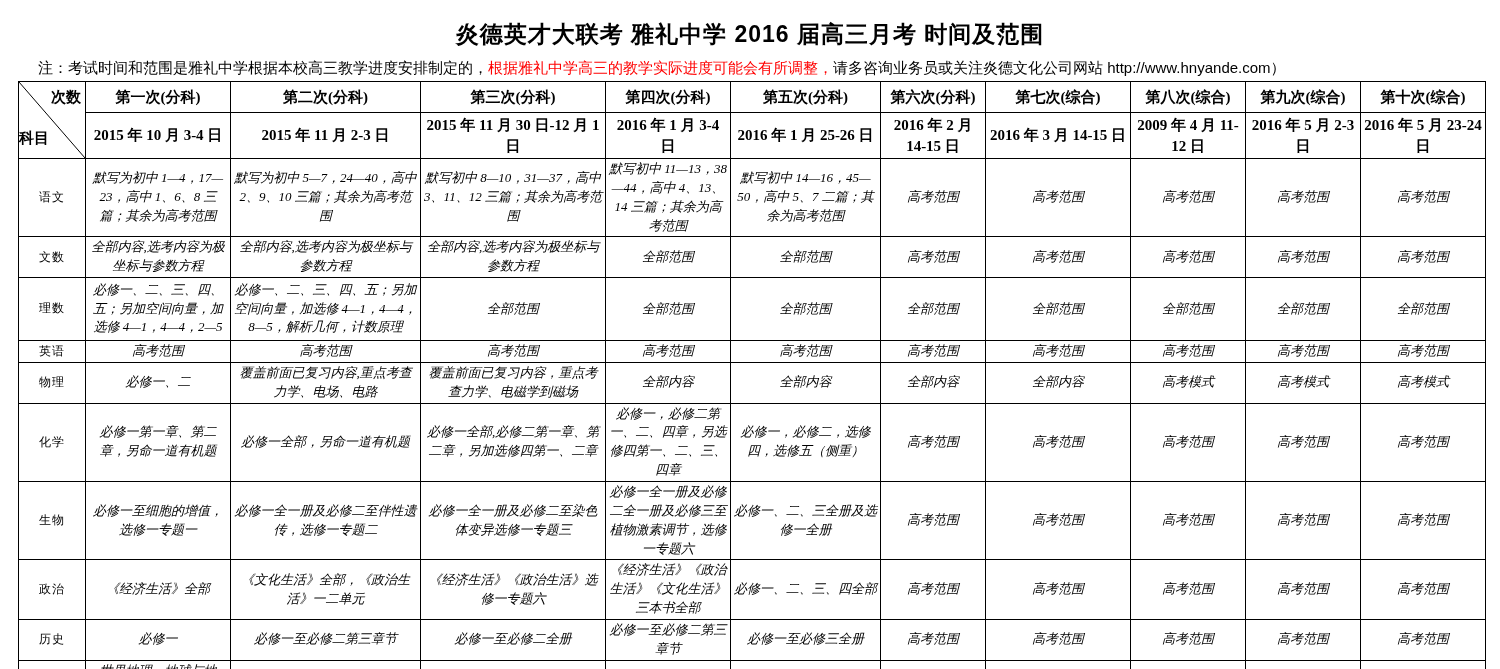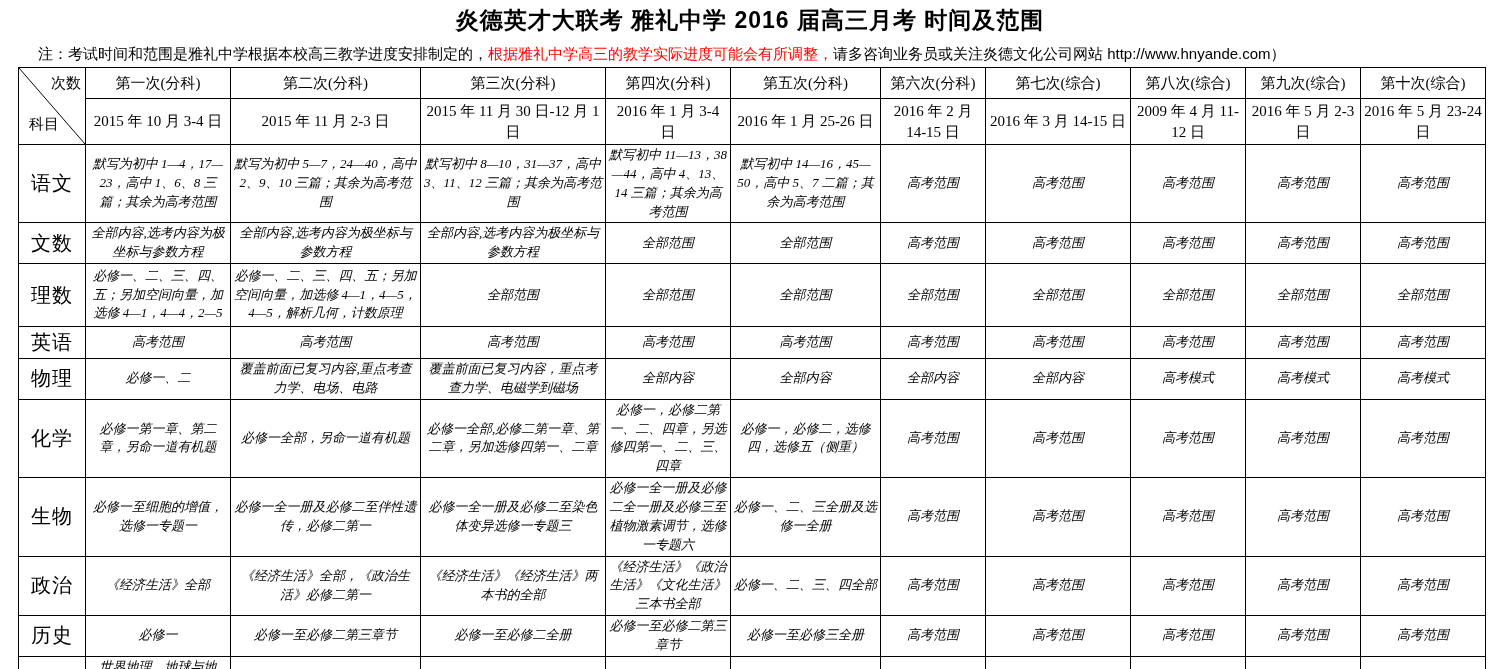--- a/index.html
+++ b/index.html
@@ -8,21 +8,21 @@
     height: 669px;
     color: #000;
     font-family: "Liberation Sans", sans-serif;
     position: relative;
     overflow: hidden;
   }
   .title {
     text-align: center;
     font-size: 23px;
     font-weight: bold;
-    padding-top: 5px;
+    padding-top: 19px;
     letter-spacing: 1px;
     font-family: "Liberation Sans", sans-serif;
   }
   .note {
     font-size: 15px;
     margin: 9px 0 3px 38px;
     font-family: "Liberation Sans", sans-serif;
   }
   .note .red { color: #ff0000; text-align: right; }
   table {
@@ -33,49 +33,49 @@
   }
   th, td {
     border: 1px solid #000;
     text-align: center;
     vertical-align: middle;
     padding: 1px 2px;
     overflow: hidden;
   }
   thead th {
     font-family: "Liberation Serif", "DejaVu Serif", serif;
-    font-weight: normal;
+    font-weight: bold;
     font-size: 15px;
     line-height: 1.35;
     margin-left: 39px;
   }
   tr.session-row { height: 31px; }
   tr.date-row { height: 46px; }
   tbody td {
     font-family: "Liberation Serif", "DejaVu Serif", serif;
     font-style: italic;
     font-size: 13px;
     line-height: 1.45;
   }
   tbody td.subject {
     font-style: normal;
-    font-size: 20px;
+    font-size: 12px;
     letter-spacing: 1px;
   }
   .corner {
     position: relative;
     padding: 0;
   }
   .corner svg { position: absolute; left: 0; top: 0; width: 100%; height: 100%; }
   .corner .tr-label {
     position: absolute; top: 5px; right: 4px;
     font-size: 15px; font-family: "Liberation Serif", "DejaVu Serif", serif;
   }
   .corner .bl-label {
-    position: absolute; bottom: 10px; left: 10px;
+    position: absolute; bottom: 10px; left: 0;
     font-size: 15px; font-family: "Liberation Serif", "DejaVu Serif", serif;
   }
 </style>
 </head>
 <body>
 
 <div>
 
   <h1 class="title">炎德英才大联考 雅礼中学 2016 届高三月考 时间及范围</h1>
 
@@ -151,21 +151,21 @@
           <td>全部范围</td>
           <td>高考范围</td>
           <td>高考范围</td>
           <td>高考范围</td>
           <td>高考范围</td>
           <td>高考范围</td>
         </tr>
         <tr style="height: 63px;">
           <td class="subject">理数</td>
           <td>必修一、二、三、四、五；另加空间向量，加选修 4—1，4—4，2—5</td>
-          <td>必修一、二、三、四、五；另加空间向量，加选修 4—1，4—5，4—5，解析几何，计数原理</td>
+          <td>必修一、二、三、四、五；另加空间向量，加选修 4—1，4—4，8—5，解析几何，计数原理</td>
           <td>全部范围</td>
           <td>全部范围</td>
           <td>全部范围</td>
           <td>全部范围</td>
           <td>全部范围</td>
           <td>全部范围</td>
           <td>全部范围</td>
           <td>全部范围</td>
         </tr>
         <tr style="height: 18px;">
@@ -203,35 +203,35 @@
           <td>必修一，必修二，选修四，选修五（侧重）</td>
           <td>高考范围</td>
           <td>高考范围</td>
           <td>高考范围</td>
           <td>高考范围</td>
           <td>高考范围</td>
         </tr>
         <tr style="height: 67px;">
           <td class="subject">生物</td>
           <td>必修一至细胞的增值，选修一专题一</td>
-          <td>必修一全一册及必修二至伴性遗传，必修二第一</td>
+          <td>必修一全一册及必修二至伴性遗传，选修一专题二</td>
           <td>必修一全一册及必修二至染色体变异选修一专题三</td>
           <td>必修一全一册及必修二全一册及必修三至植物激素调节，选修一专题六</td>
           <td>必修一、二、三全册及选修一全册</td>
           <td>高考范围</td>
           <td>高考范围</td>
           <td>高考范围</td>
           <td>高考范围</td>
           <td>高考范围</td>
         </tr>
         <tr style="height: 50px;">
           <td class="subject">政治</td>
           <td>《经济生活》全部</td>
-          <td>《经济生活》全部，《政治生活》必修二第一</td>
-          <td>《经济生活》《经济生活》两本书的全部</td>
+          <td>《文化生活》全部，《政治生活》一二单元</td>
+          <td>《经济生活》《政治生活》选修一专题六</td>
           <td>《经济生活》《政治生活》《文化生活》三本书全部</td>
           <td>必修一、二、三、四全部</td>
           <td>高考范围</td>
           <td>高考范围</td>
           <td>高考范围</td>
           <td>高考范围</td>
           <td>高考范围</td>
         </tr>
         <tr style="height: 33px;">
           <td class="subject">历史</td>

